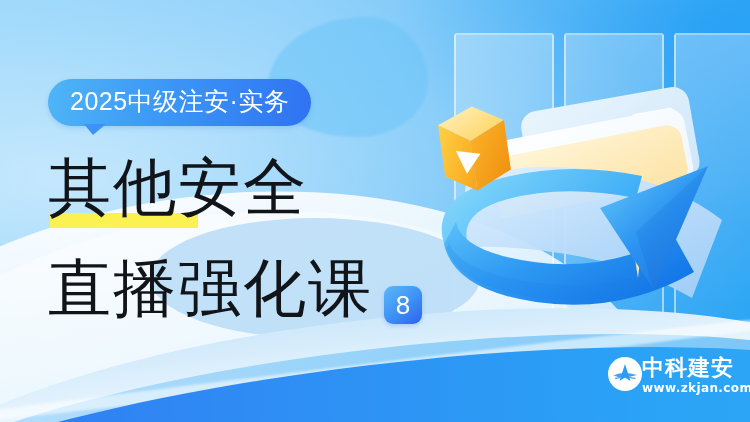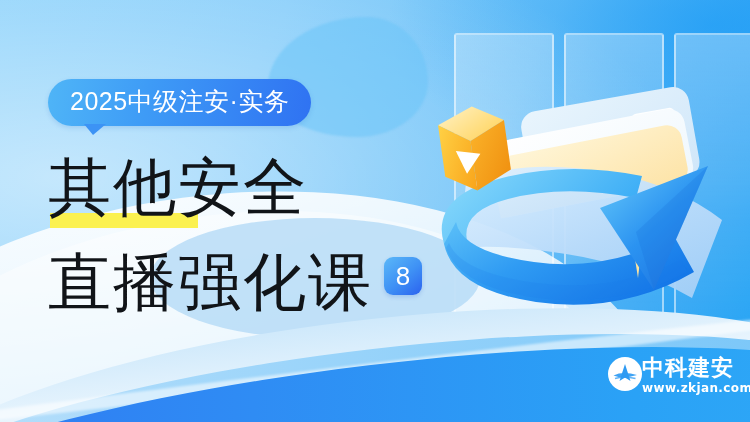--- a/index.html
+++ b/index.html
@@ -132,21 +132,21 @@
     position:relative; z-index:2;
     font-family:"DejaVu Serif","Liberation Serif",serif;
     font-weight:400;
     font-size:63px;
     line-height:76px;
     color:#111418;
     letter-spacing:2px;
     white-space:nowrap;
   }
 
-  .title-line2 { position:relative; height:76px; margin-top:22px; display:flex; align-items:flex-start; }
+  .title-line2 { position:relative; height:76px; margin-top:22px; display:flex; align-items:flex-end; }
   .title-line2 .title-text { line-height:70px; }
 
   .num-badge {
     display:inline-flex; align-items:center; justify-content:center;
     width:38px; height:38px; margin-left:11px; margin-top:9px;
     border-radius:9px;
     background:linear-gradient(140deg,#5bb8f8 0%,#3f92f5 52%,#2b62ef 100%);
     color:#fff;
     font-size:26px; font-weight:400; line-height:1;
     font-family:"Liberation Sans","DejaVu Sans",sans-serif;

